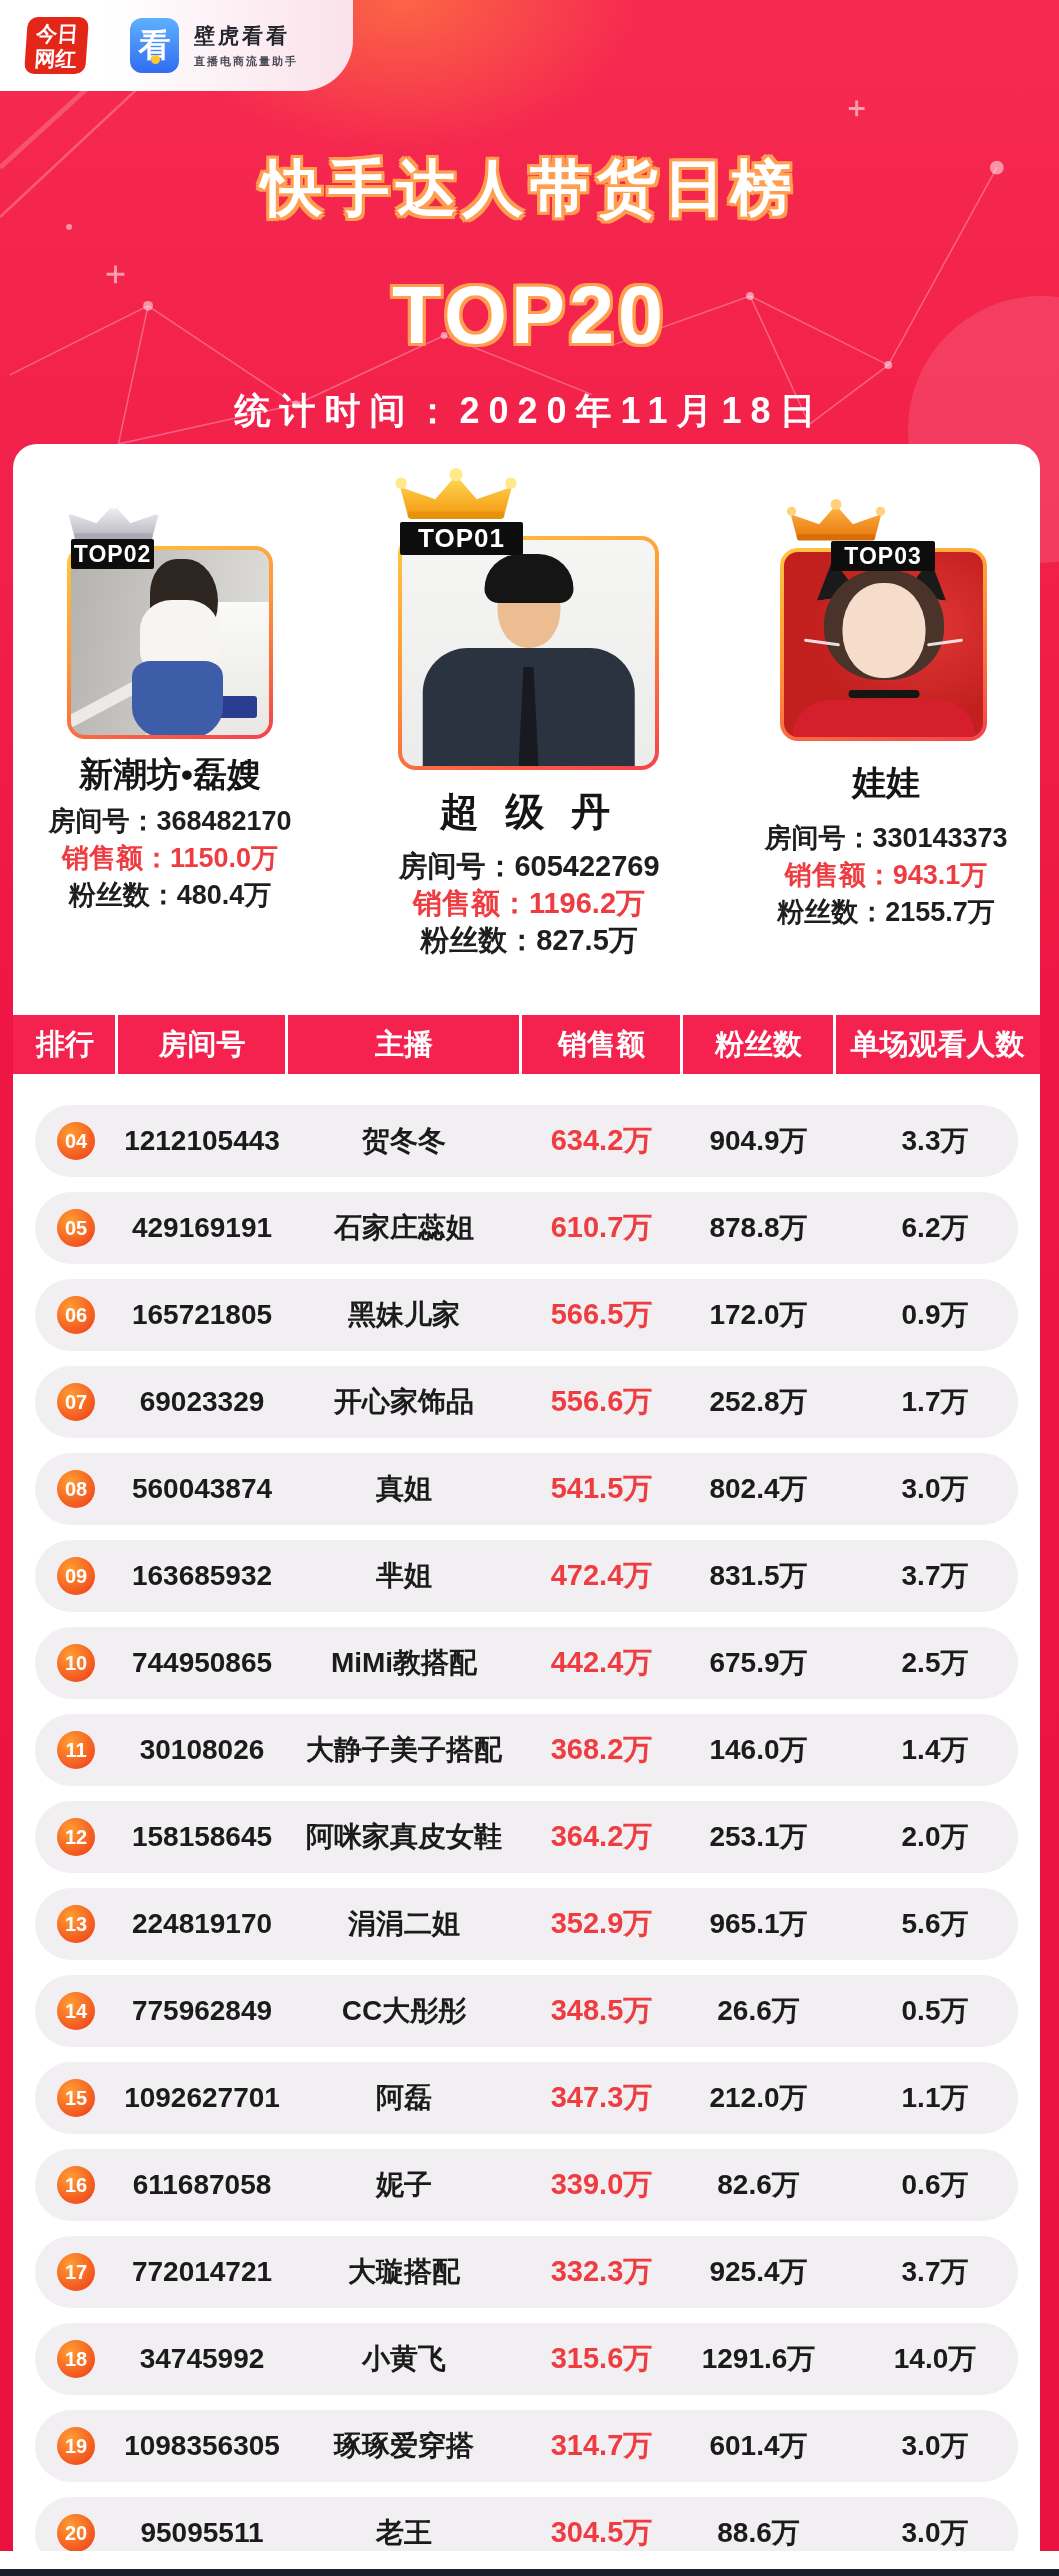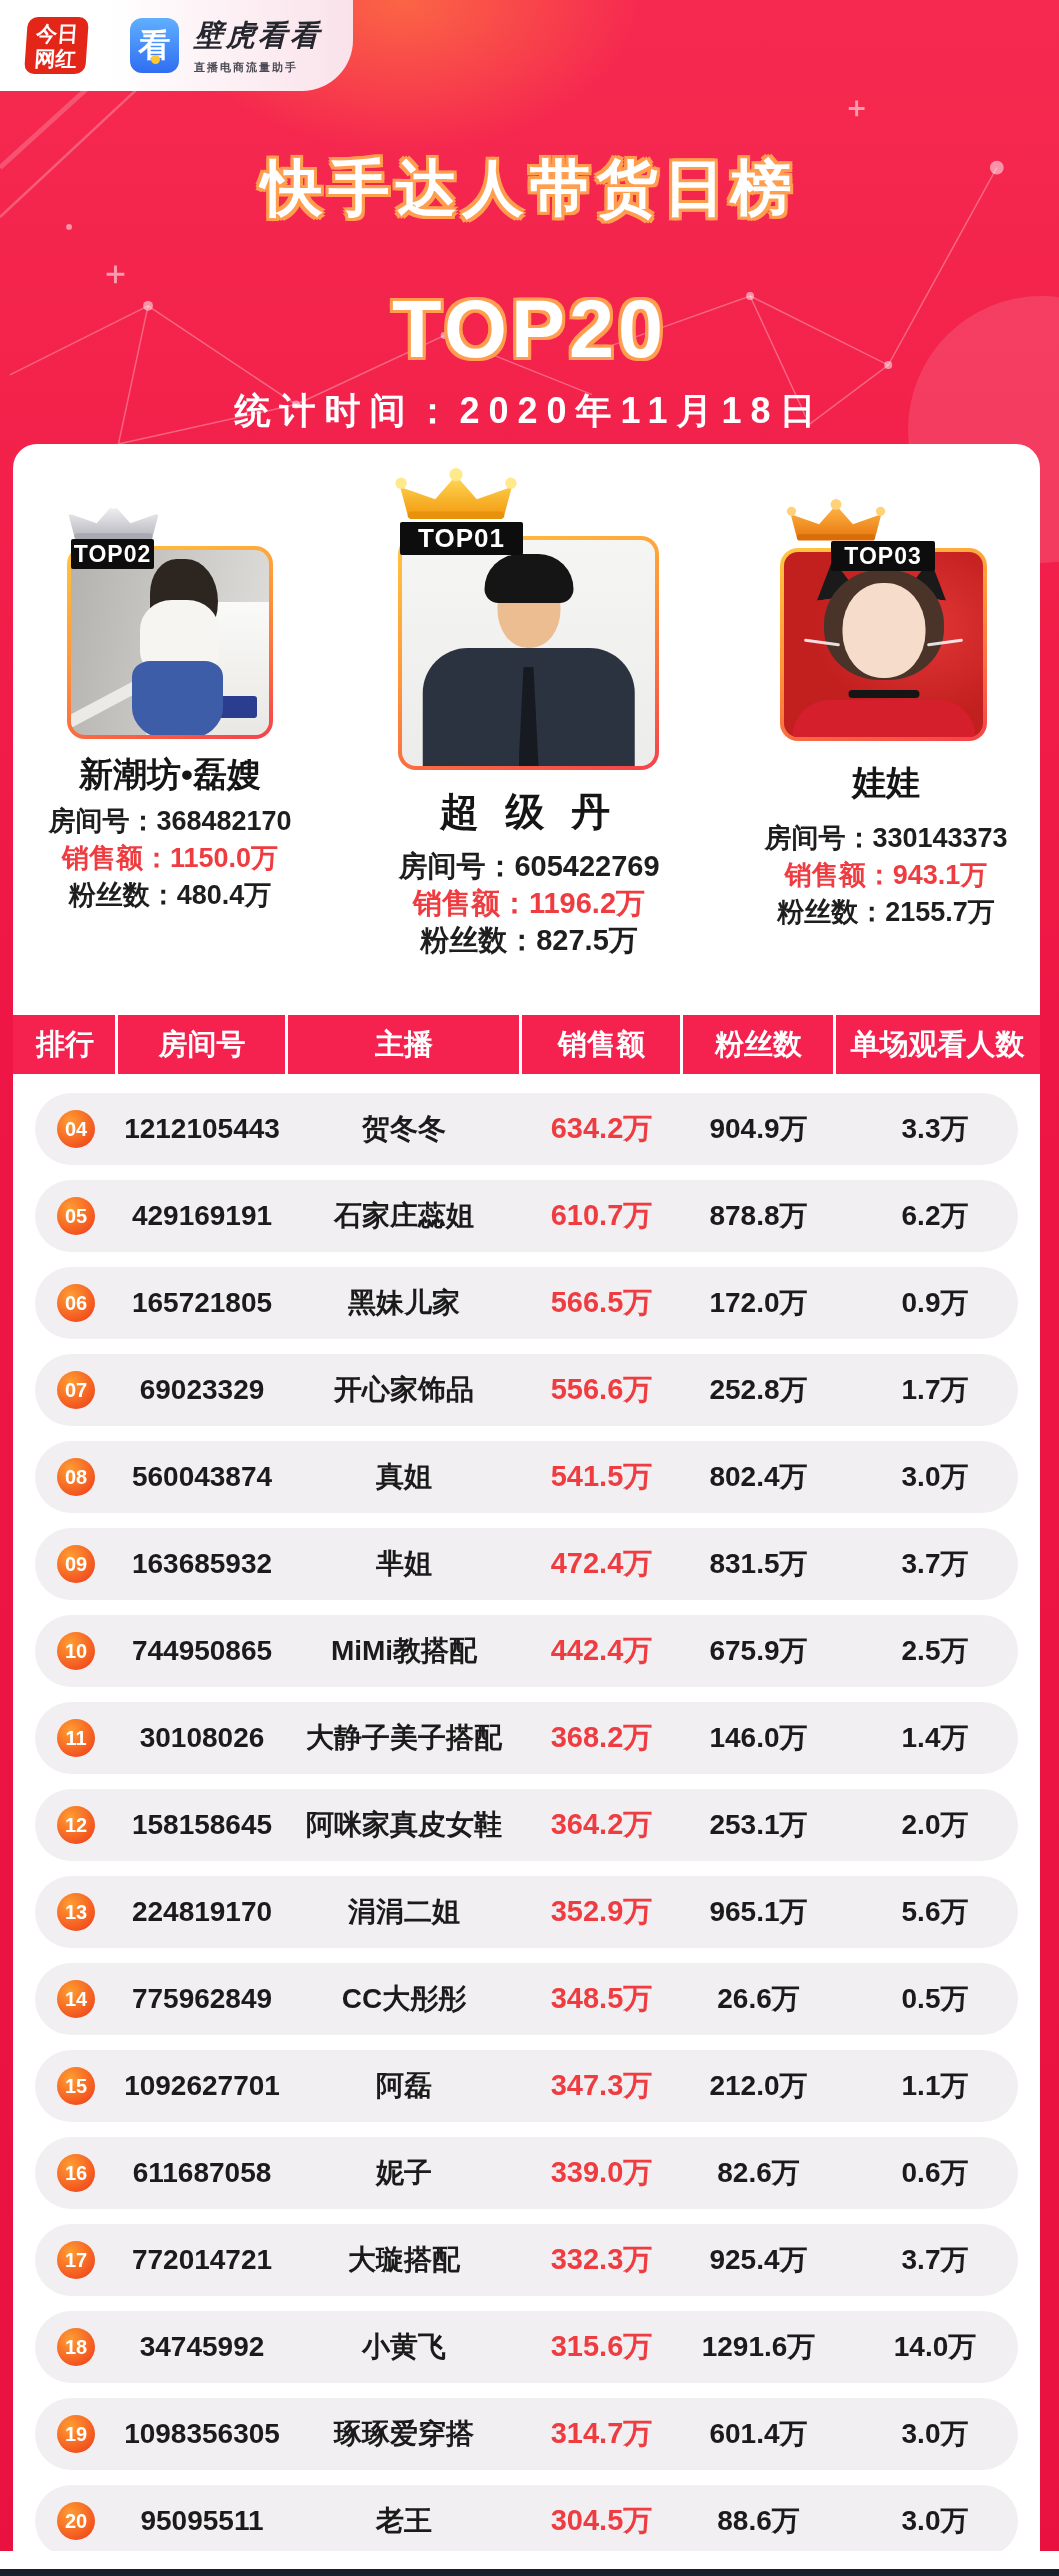--- a/index.html
+++ b/index.html
@@ -18,28 +18,28 @@
     border-bottom-right-radius:51px;display:flex;align-items:center;}
   .logo-red{margin-left:26px;width:61px;height:57px;background:#e42619;border-radius:10px;
     color:#fff;font-weight:bold;font-size:21px;line-height:25px;text-align:center;
     display:flex;flex-direction:column;justify-content:center;transform:skewX(-4deg);}
   .logo-blue{margin-left:43px;width:49px;height:55px;border-radius:12px;
     background:linear-gradient(180deg,#5fb0ff,#2f6df2);position:relative;color:#fff;
     font-size:32px;font-weight:bold;display:flex;align-items:center;justify-content:center;}
   .logo-blue::after{content:'';position:absolute;width:9px;height:9px;background:#ffc62e;border-radius:50%;
     left:21px;bottom:9px;}
   .bihu-text{margin-left:15px;}
-  .bihu-name{font-size:29px;font-weight:bold;color:#26262e;letter-spacing:3px;font-style:italic;}
+  .bihu-name{font-size:21px;font-weight:bold;color:#26262e;letter-spacing:3px;}
   .bihu-tag{font-size:11px;color:#4a4a55;letter-spacing:2px;margin-top:4px;font-weight:bold;}
   
   .banner-title{position:absolute;top:148px;left:0;width:100%;text-align:center;color:#fff;
     font-size:61px;font-weight:bold;letter-spacing:6px;white-space:nowrap;
     text-shadow:3px 0 #ff9e4f,-3px 0 #ff9e4f,0 3px #ff9e4f,0 -3px #ff9e4f,
       3px 3px #ff9e4f,-3px -3px #ff9e4f,3px -3px #ff9e4f,-3px 3px #ff9e4f;}
-  .banner-top20{position:absolute;top:283px;left:0;width:100%;text-align:center;color:#fff;
+  .banner-top20{position:absolute;top:269px;left:0;width:100%;text-align:center;color:#fff;
     font-size:81px;font-weight:bold;letter-spacing:4px;
     text-shadow:3px 0 #ff9e4f,-3px 0 #ff9e4f,0 3px #ff9e4f,0 -3px #ff9e4f,
       3px 3px #ff9e4f,-3px -3px #ff9e4f,3px -3px #ff9e4f,-3px 3px #ff9e4f;}
   .banner-stat{position:absolute;top:387px;left:0;width:100%;text-align:center;color:#fff;
     font-size:36px;font-weight:bold;letter-spacing:9px;}
   
   .card{position:absolute;left:13px;top:444px;width:1027px;height:2125px;background:#fff;
     border-radius:24px 24px 0 0;}
   .bottom-white{position:absolute;left:0;top:2551px;width:1059px;height:18px;background:#fff;}
   .bottom-bar{position:absolute;left:0;top:2569px;width:1059px;height:7px;background:#17202b;}
@@ -94,21 +94,21 @@
   .pc-w-l{left:10%;transform:rotate(8deg);} .pc-w-r{right:10%;transform:rotate(-8deg);}
   .pc-choker{position:absolute;left:50%;transform:translateX(-50%);bottom:21%;width:71px;height:8px;background:#151515;border-radius:4px;}
   .pc-body{position:absolute;left:50%;transform:translateX(-50%);bottom:0;width:92%;height:20%;background:#d61f2d;border-radius:39px 39px 0 0;}
   
   .thead{position:absolute;left:0;top:571px;width:1027px;height:59px;background:#f5224f;
     display:grid;grid-template-columns:104px 170px 234px 161px 153px 205px;}
   .th{display:flex;align-items:center;justify-content:center;color:#fff;font-size:29px;font-weight:bold;
     position:relative;white-space:nowrap;}
   .th:not(:last-child)::after{content:'';position:absolute;right:-1px;top:0;bottom:0;width:3px;background:#fff;}
   .rows{position:absolute;left:0;top:649px;width:1027px;}
-  .row{height:72px;margin:0 22px 15px;background:#f1eff1;border-radius:37px;
+  .row{height:72px;margin:12px 22px 15px;background:#f1eff1;border-radius:37px;
     display:grid;grid-template-columns:82px 170px 234px 161px 153px 184px;align-items:center;}
   .cell{text-align:center;font-size:28px;font-weight:bold;color:#1b1b1b;white-space:nowrap;}
   .cell.rank{display:flex;justify-content:center;}
   .rank-badge{width:38px;height:38px;border-radius:50%;
     background:radial-gradient(circle at 35% 30%,#ff9d32,#f2511f 75%);
     color:#fff;font-size:20px;font-weight:bold;display:flex;align-items:center;justify-content:center;}
   .cell.sales{color:#ee3c41;font-size:29px;}
   .cell.viewers{padding-left:16px;}
 </style>
 </head>

